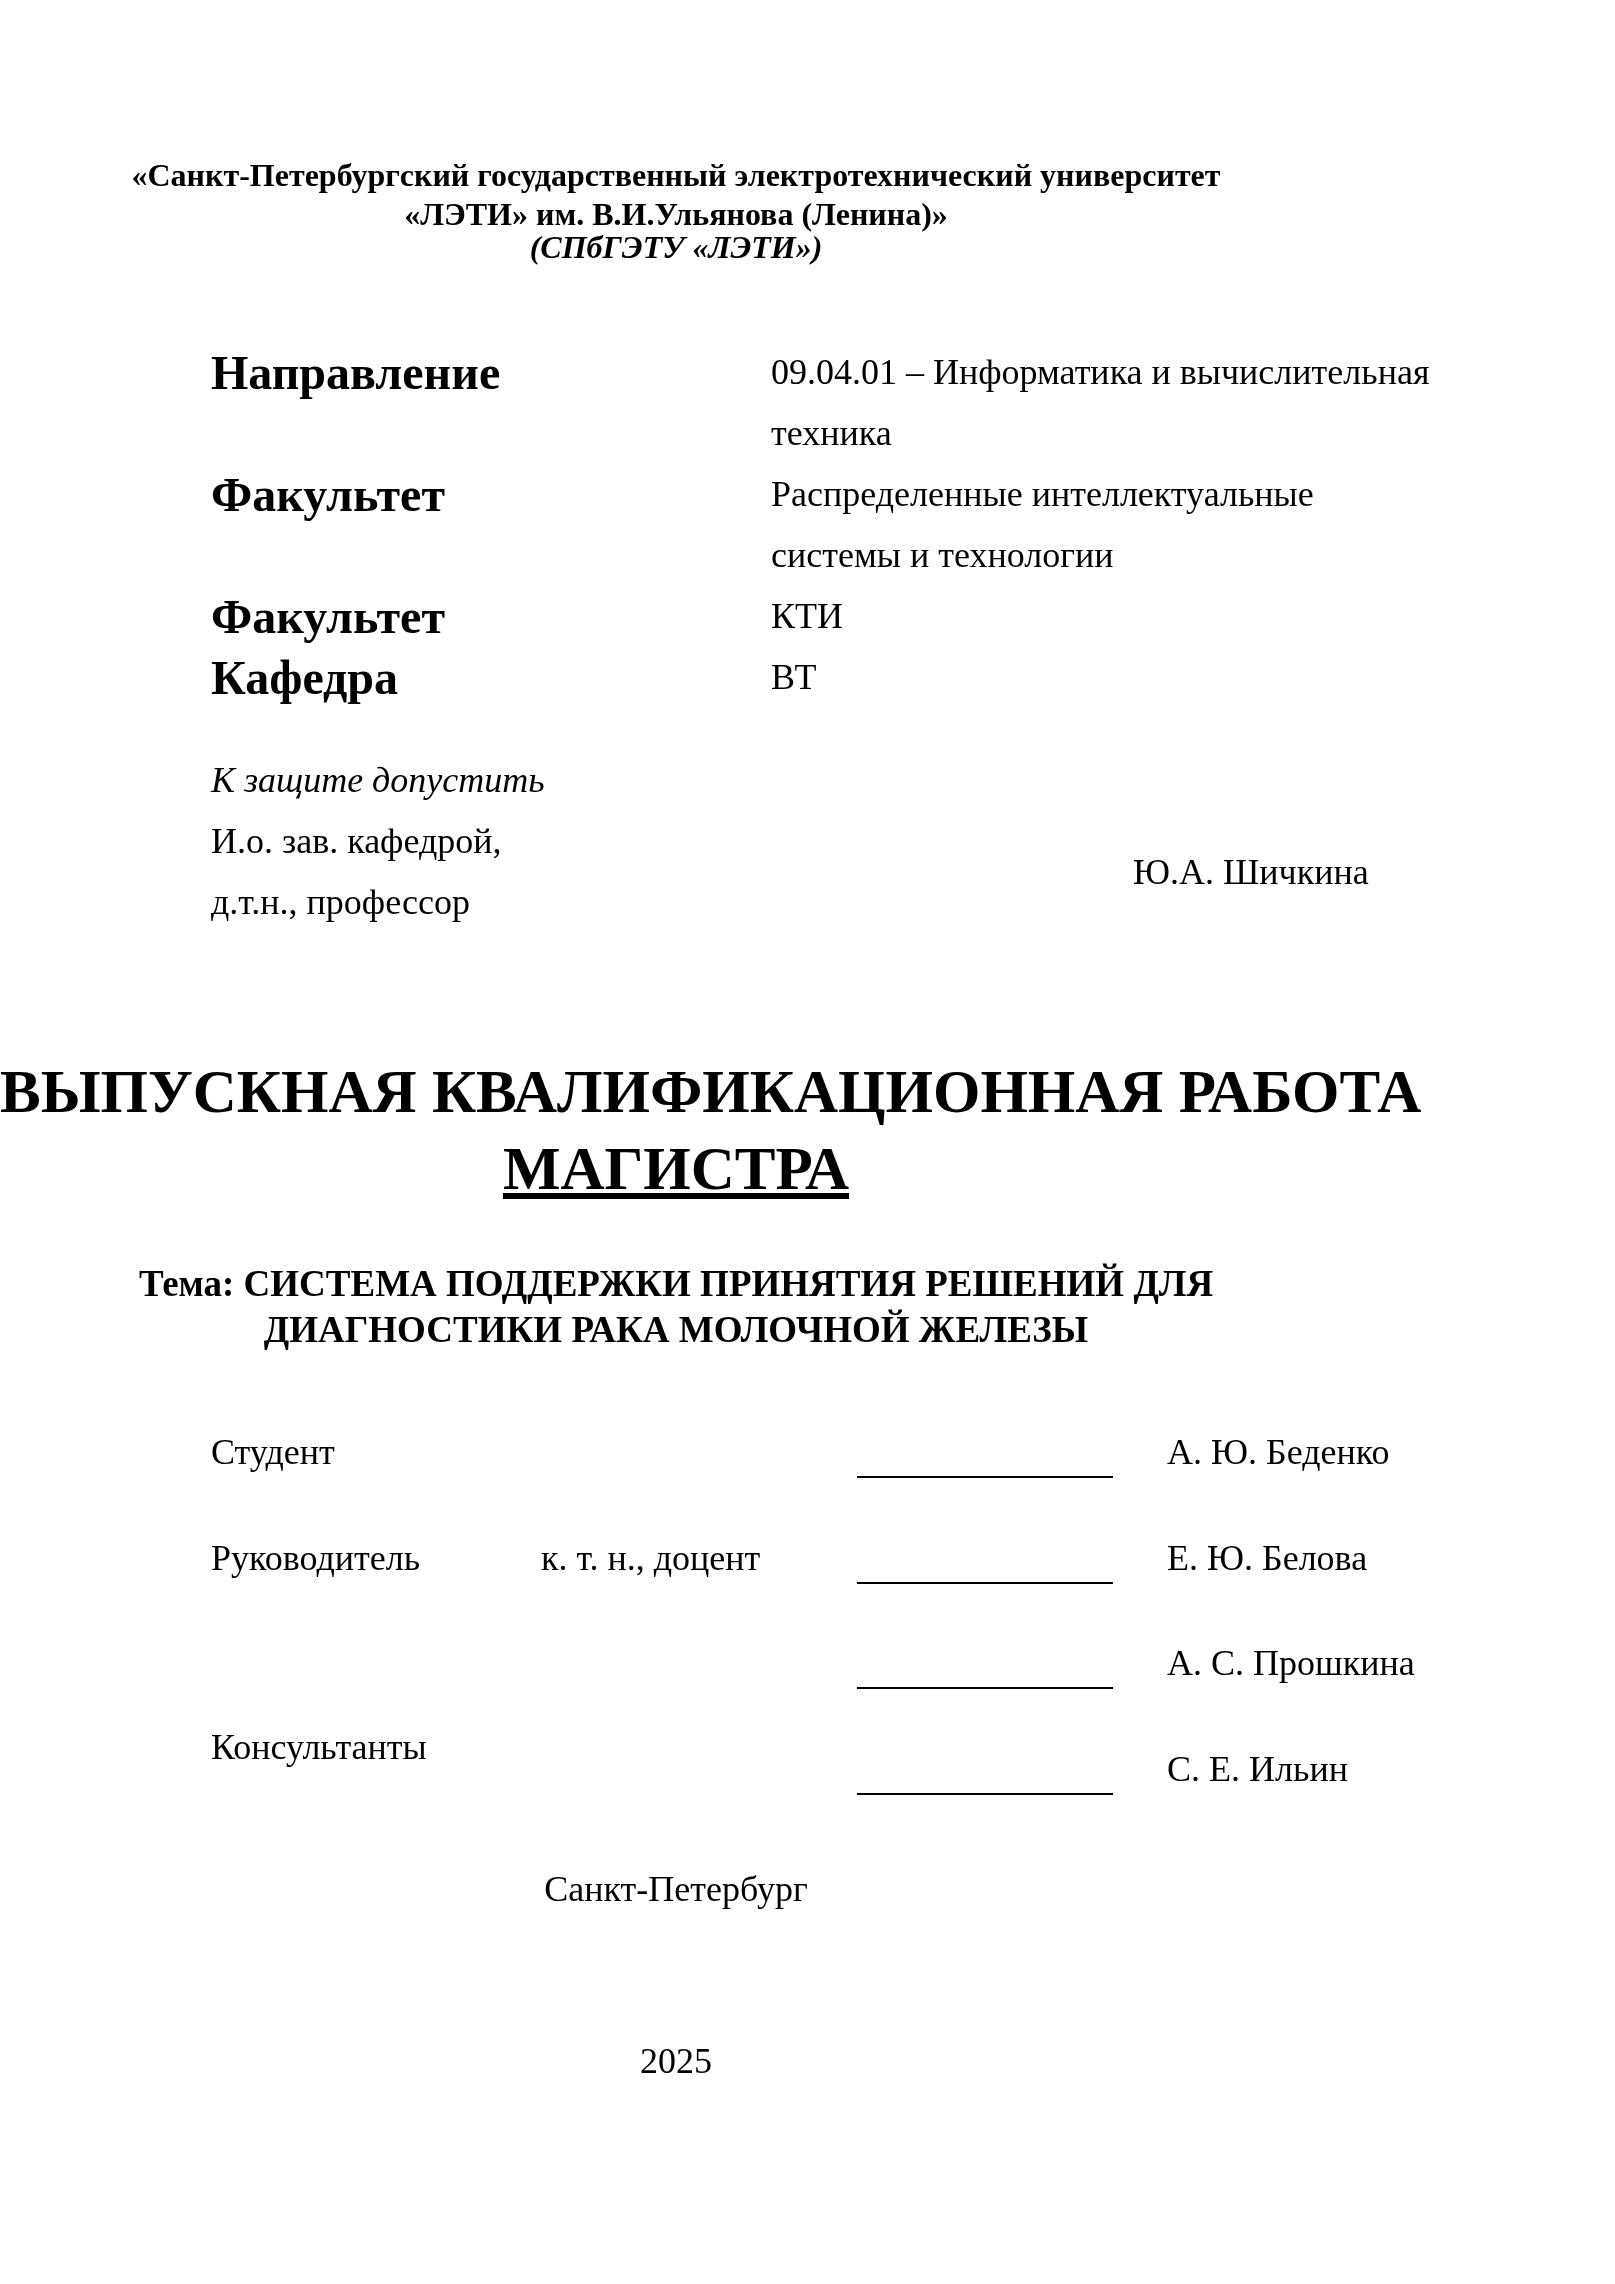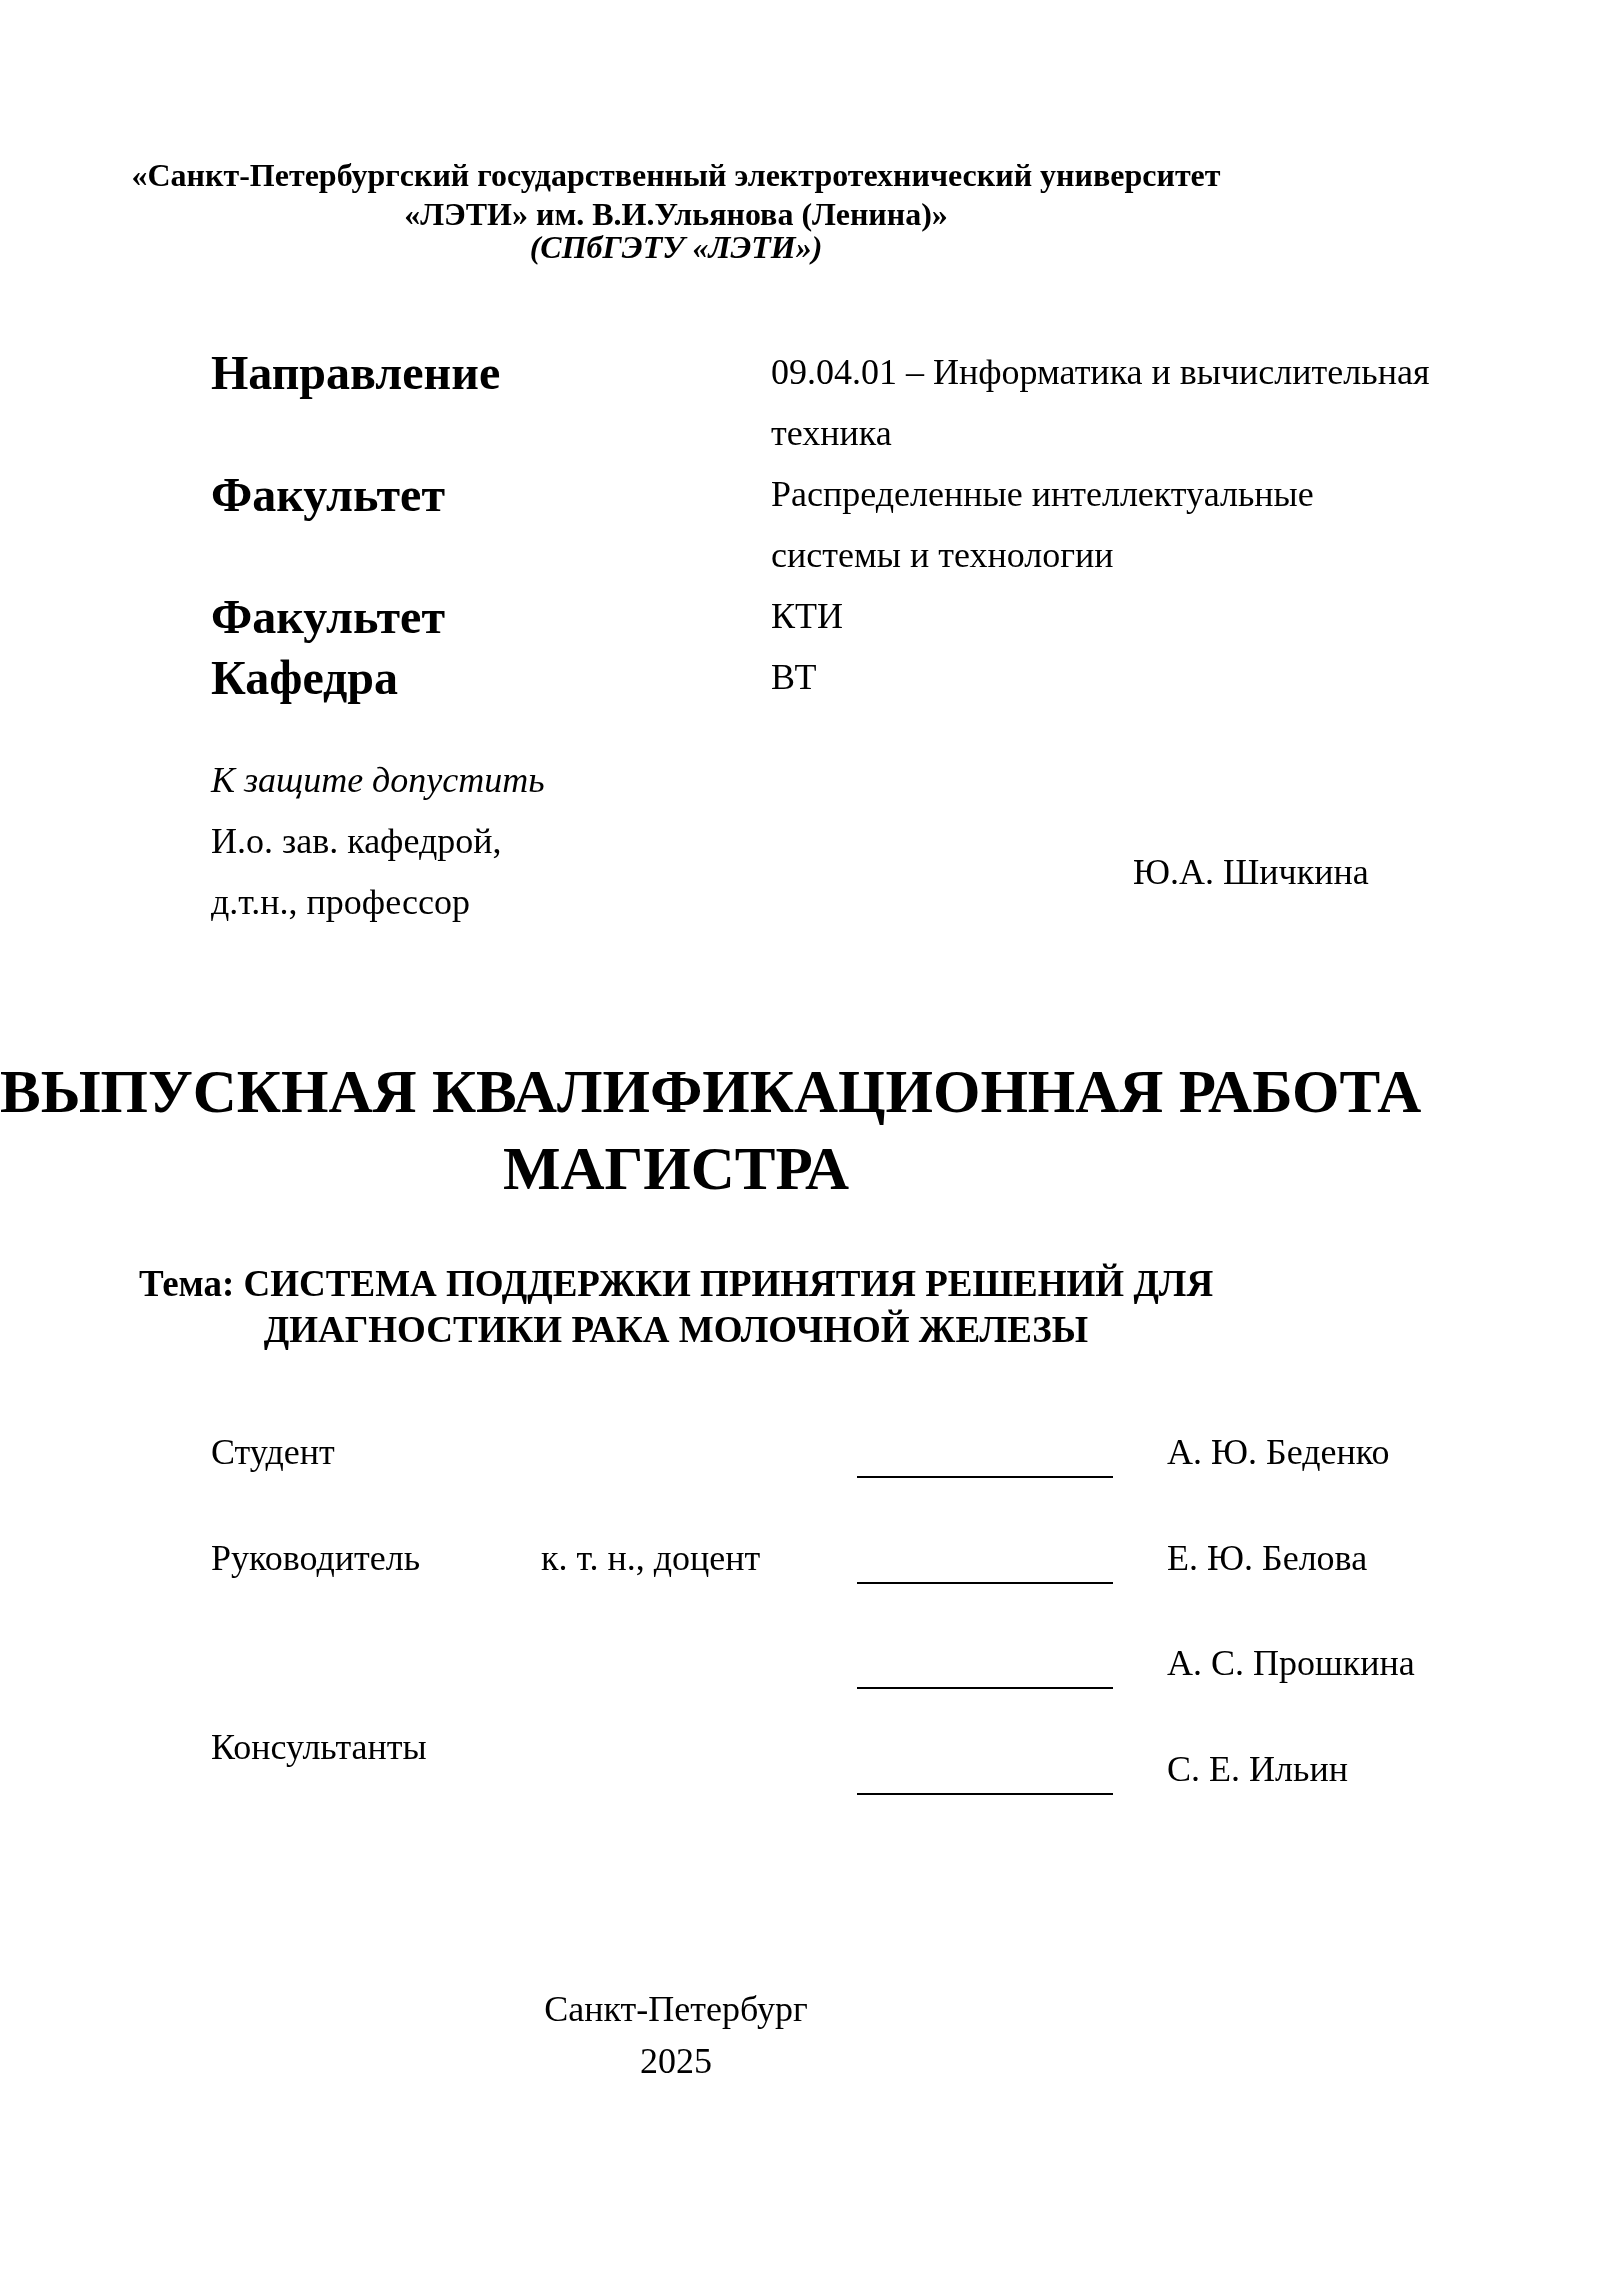--- a/index.html
+++ b/index.html
@@ -40,21 +40,21 @@
 </div>
 
 <div>
   <div class="abs txt ital" style="left:211px; top:750px;">К защите допустить</div>
   <div class="abs txt" style="left:211px; top:811px;">И.о. зав. кафедрой,</div>
   <div class="abs txt" style="left:211px; top:872px;">д.т.н., профессор</div>
   <div class="abs txt" style="left:1133px; top:842px;">Ю.А. Шичкина</div>
 </div>
 
 <div class="abs center title" style="top:1053px;">ВЫПУСКНАЯ КВАЛИФИКАЦИОННАЯ РАБОТА</div>
-<div class="abs center title" style="top:1130px;">МАГИСТРА</div>
+<div class="abs center title" style="top:1130px;text-decoration:underline;">МАГИСТРА</div>
 
 <div class="abs center topic" style="top:1260px;">Тема: СИСТЕМА ПОДДЕРЖКИ ПРИНЯТИЯ РЕШЕНИЙ ДЛЯ</div>
 <div class="abs center topic" style="top:1306px;">ДИАГНОСТИКИ РАКА МОЛОЧНОЙ ЖЕЛЕЗЫ</div>
 
 <div>
   <div>
     <div class="abs txt" style="left:211px; top:1422px;">Студент</div>
     <div class="sigline" style="top:1476px;"></div>
     <div class="abs txt" style="left:1167px; top:1422px;">А. Ю. Беденко</div>
   </div>
@@ -68,15 +68,15 @@
     <div class="abs txt" style="left:211px; top:1717px;">Консультанты</div>
     <div class="sigline" style="top:1687px;"></div>
     <div class="abs txt" style="left:1167px; top:1633px;">А. С. Прошкина</div>
   </div>
   <div>
     <div class="sigline" style="top:1793px;"></div>
     <div class="abs txt" style="left:1167px; top:1739px;">С. Е. Ильин</div>
   </div>
 </div>
 
-<div class="abs center txt" style="top:1979px;">Санкт-Петербург</div>
+<div class="abs center txt" style="top:1859px;">Санкт-Петербург</div>
 <div class="abs center txt" style="top:2031px;">2025</div>
 
 
 </body></html>

